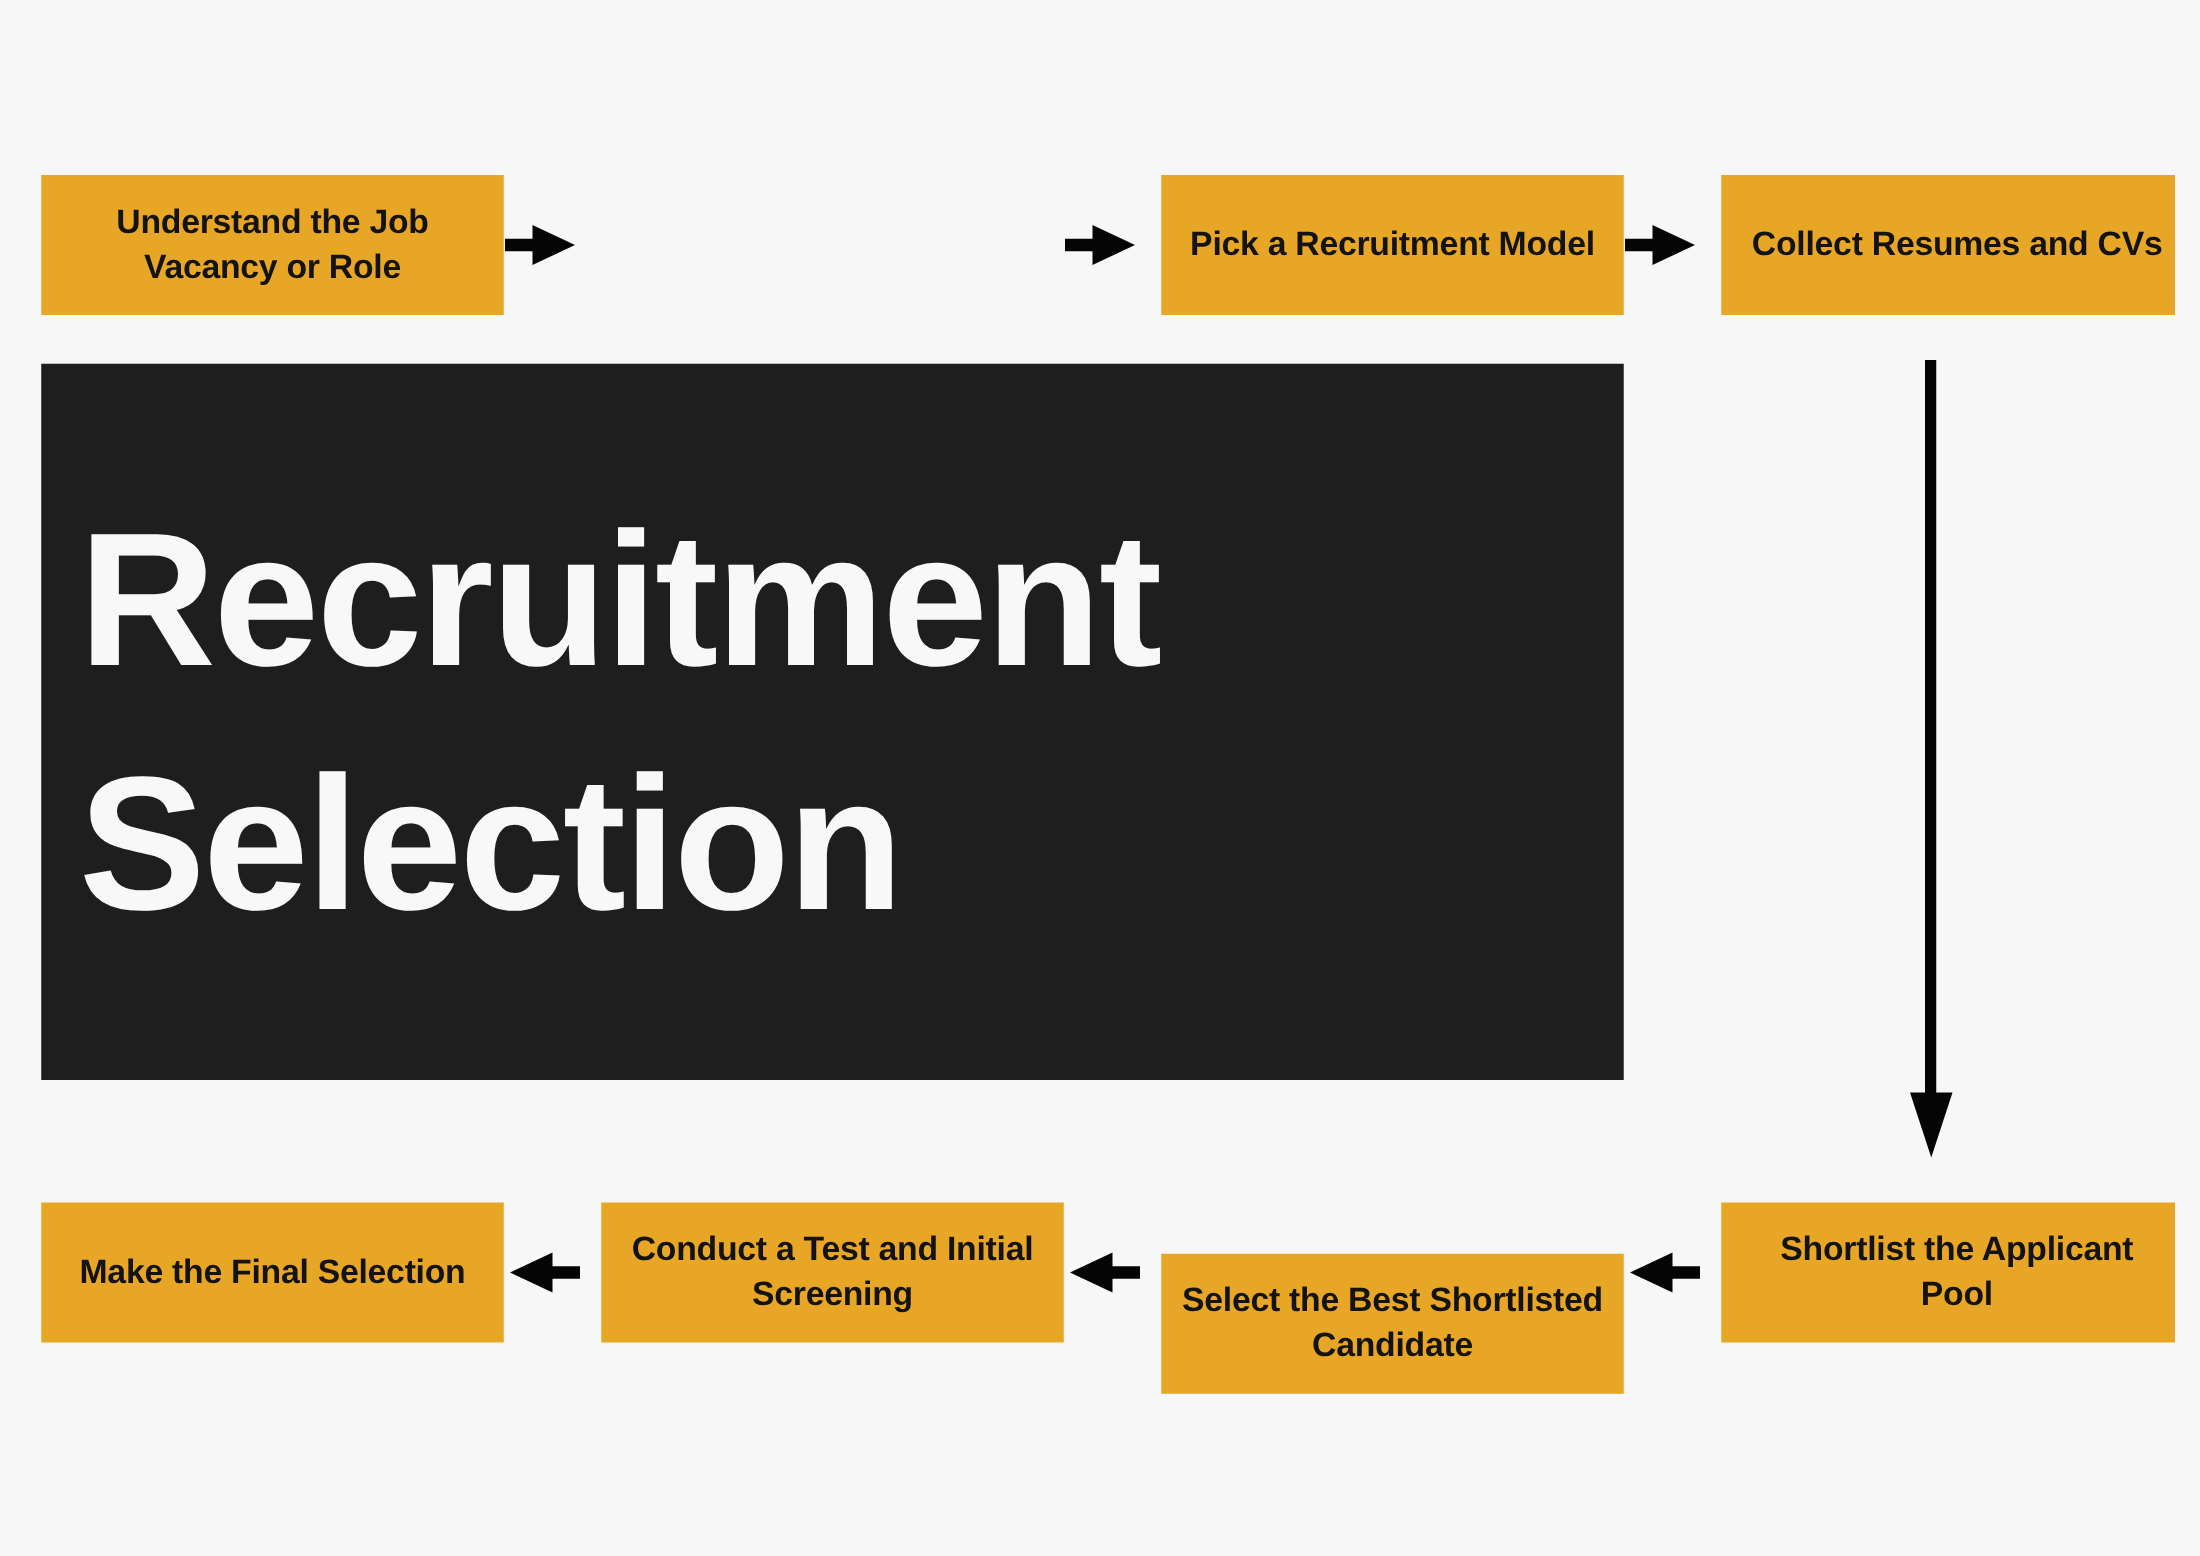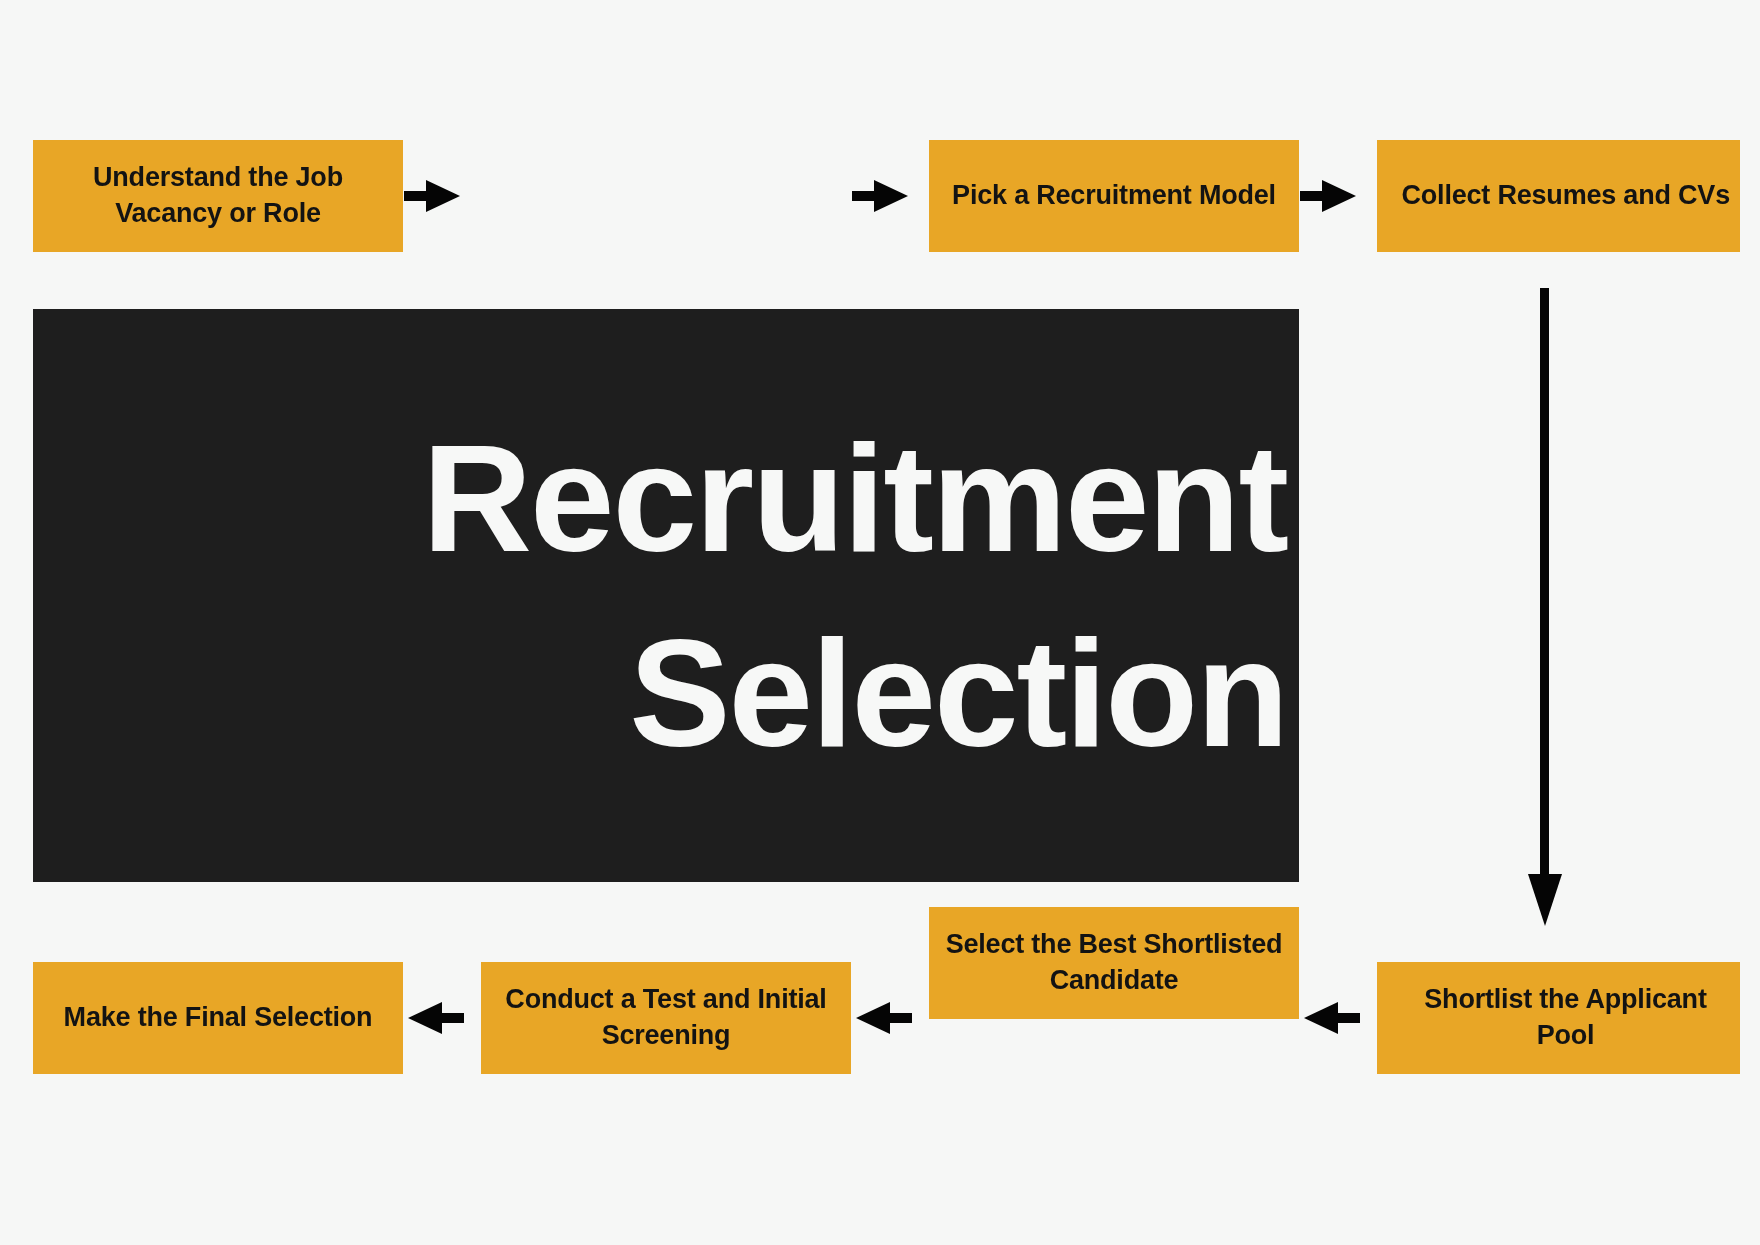--- a/index.html
+++ b/index.html
@@ -44,38 +44,37 @@
   }
 
   
   #node-0 { left: 33px;   top: 140px; width: 370px; height: 112px; }
   #node-1 { left: 481px;  top: 140px; width: 370px; height: 112px; }
   #node-2 { left: 929px;  top: 140px; width: 370px; height: 112px; }
   #node-3 { left: 1377px; top: 140px; width: 363px; height: 112px; justify-content: flex-end; }
 
   
   #node-4 { left: 1377px; top: 962px; width: 363px; height: 112px; padding-left: 24px; }
-  #node-5 { left: 929px;  top: 907px; width: 370px; height: 112px; }
+  #node-5 { left: 929px;  top: 1003px; width: 370px; height: 112px; }
   #node-6 { left: 481px;  top: 962px; width: 370px; height: 112px; }
   #node-7 { left: 33px;   top: 962px; width: 370px; height: 112px; }
 
   
   .title-panel {
     position: absolute;
     left: 33px;
-    top: 309px;
+    top: 291px;
     width: 1266px;
     height: 573px;
     background: #1e1e1e;
     box-sizing: border-box;
     display: flex;
     flex-direction: column;
     justify-content: center;
-    padding: 0 12px;
-    text-align: right;
+    padding: 0 30px;
   }
   .title-line {
     color: #f7f8f7;
     font-family: "Liberation Sans", sans-serif;
     font-weight: bold;
     font-size: 152px;
     line-height: 1.28;
     letter-spacing: -2px;
     white-space: nowrap;
   }

